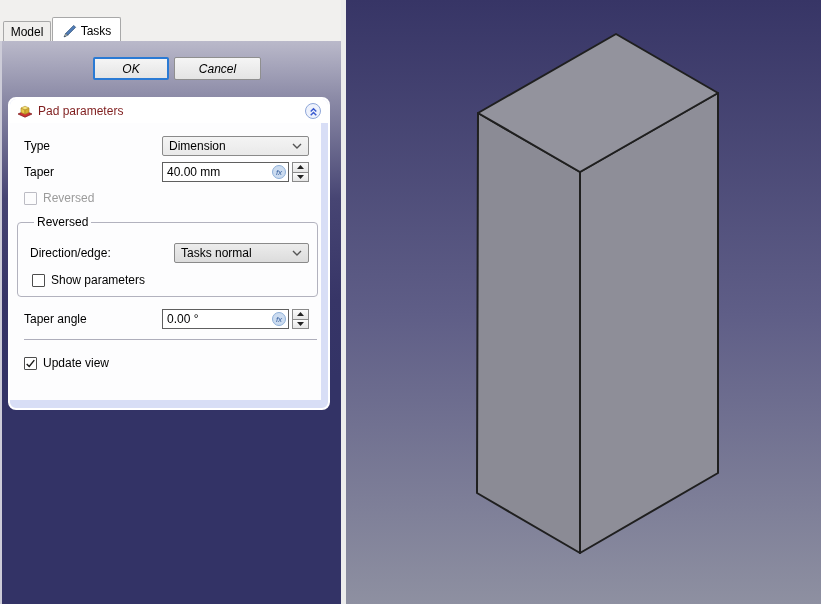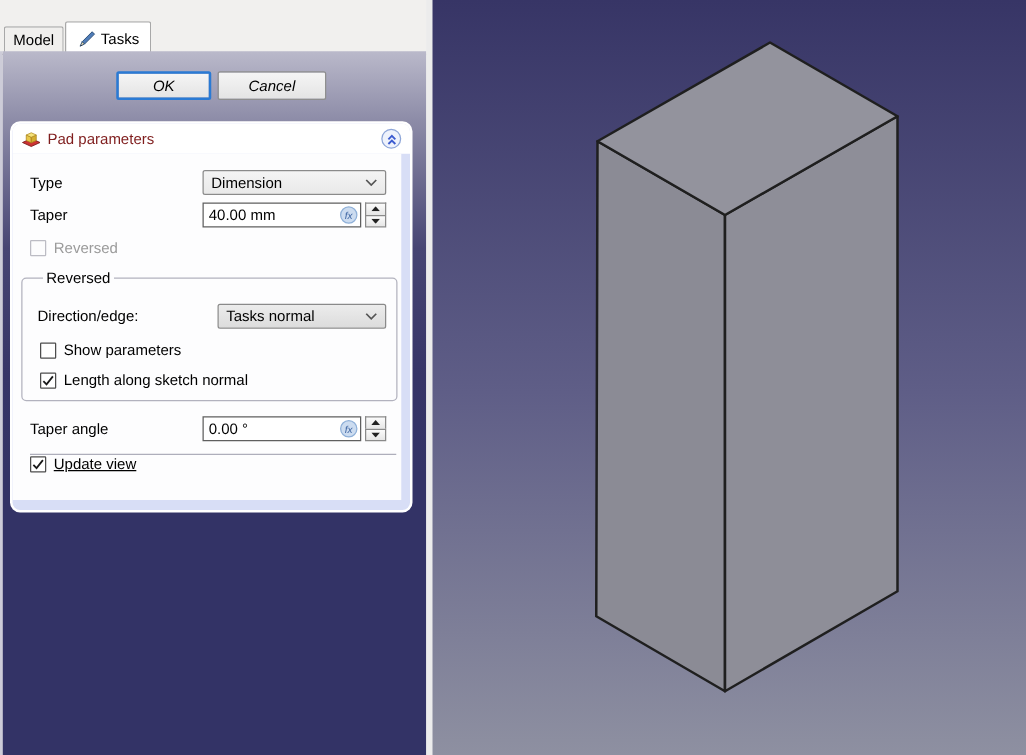--- a/index.html
+++ b/index.html
@@ -63,21 +63,21 @@
   .check.disabled .clabel{color:#9b9b9b;}
 
   fieldset.group{margin:10px 3px 0 7px; border:1px solid #b2b2be; border-radius:4px; padding:2px 8px 9px 12px;}
   fieldset.group legend{font-size:12px; padding:0 3px; margin-left:4px;}
   .group .row{padding:0;}
   .group .check{padding-left:2px;}
 
   .sep{border:none; border-top:1px solid #aeaebb; margin:10px 4px 0 14px;}
 
   .mt14{margin-top:13px;} .mt6{margin-top:6px;} .mt9{margin-top:10px;} .mt8{margin-top:9px;}
-  .mt11{margin-top:12px;} .mt7{margin-top:0;text-decoration:underline;} .mt4{margin-top:12px;}
+  .mt11{margin-top:12px;} .mt7{margin-top:16px;} .mt4{margin-top:12px;}
 
   
   .splitter{position:absolute; left:341px; top:0; width:5px; height:604px; background:#ececec;}
   .viewport{position:absolute; left:346px; top:0; width:475px; height:604px;
     background:linear-gradient(180deg,#373566 0%, #5f5e87 52%, #8e90a1 100%);}
   .viewport svg{display:block;}
   .face{stroke:#1f1f1f; stroke-width:2; stroke-linejoin:round;}
   .face.top{fill:#93939d;}
   .face.left{fill:#8b8b95;}
   .face.right{fill:#8e8e98;}
@@ -195,28 +195,20 @@
               </div>
             </div>
 
             <label class="check mt9">
               <span class="cbox">
                 
               </span>
               <span class="clabel">Show parameters</span>
             </label>
 
-            <label class="check mt9 checked">
-              <span class="cbox">
-                <svg width="11" height="11" viewBox="0 0 13 13">
-                    <polyline points="2,7 5,10 11,2.5" fill="none" stroke="#1a1a1a" stroke-width="1.7"></polyline>
-                  </svg>
-              </span>
-              <span class="clabel">Length along sketch normal</span>
-            </label>
           </fieldset>
 
           <div class="row mt11">
             <span class="lbl">Taper angle</span>
             <div class="spinwrap">
               <div class="field">
                 <input value="0.00 °" style="">
                 <span class="fx">fx</span>
               </div>
               <div class="spinner">

